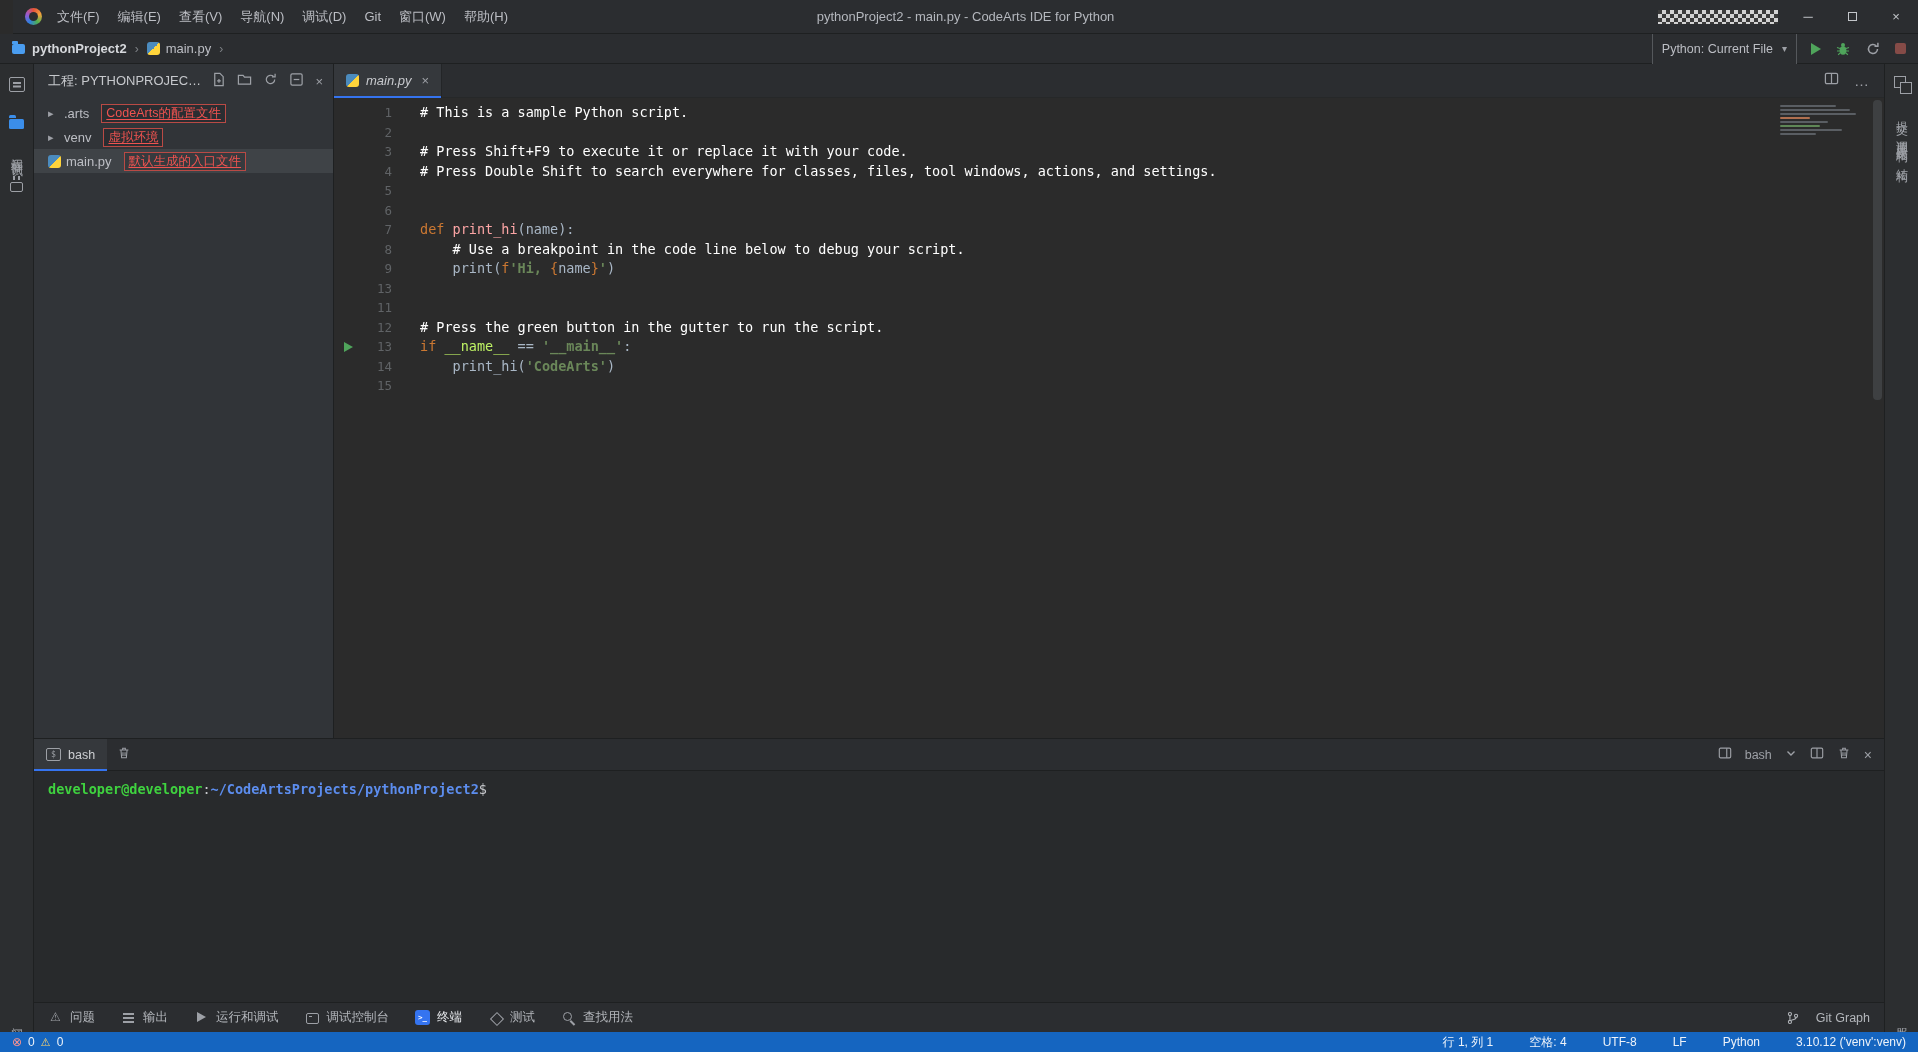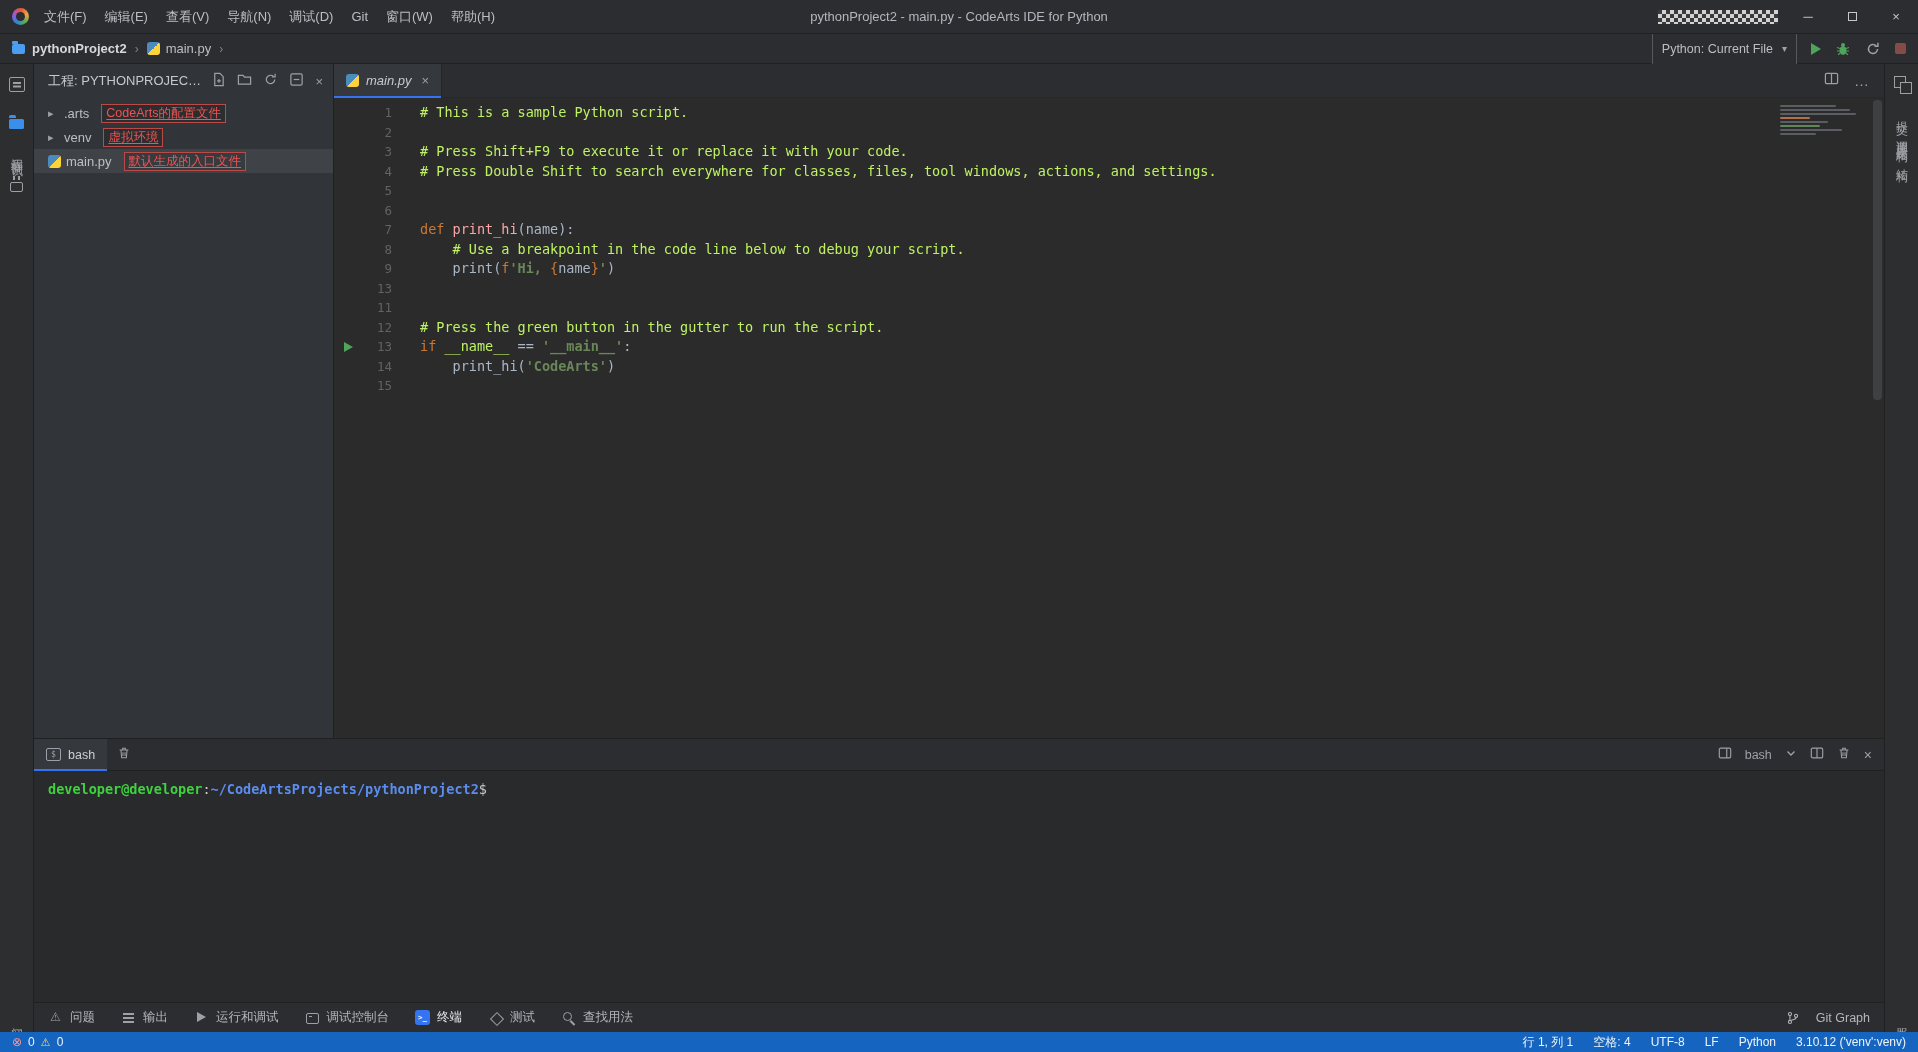--- a/index.html
+++ b/index.html
@@ -2,21 +2,21 @@
 <html><head>
 <meta charset="utf-8">
 <style>
   * { box-sizing: border-box; margin: 0; padding: 0; }
   html,body { width:1918px; height:1052px; overflow:hidden; background:#1e1f22;
     font-family:"Liberation Sans","DejaVu Sans",sans-serif; }
   .window { width:1918px; height:1052px; display:flex; flex-direction:column; background:#2b2b2b; }
 
   
   .titlebar { height:34px; background:#2b2d30; border-bottom:1px solid #1e2021;
-    display:flex; align-items:center; padding:12px 8px; position:relative; flex:0 0 auto; }
+    display:flex; align-items:center; padding:12px 8px; position:relative; flex:0 0 auto;margin-left:13px; }
   .logo { width:17px; height:17px; border-radius:50%; margin:0 6px 0 4px; position:relative;
     background:conic-gradient(#e5533a,#f2a33c,#4fb050,#2f7fe0,#9b59d0,#e5533a); }
   .logo::after { content:""; position:absolute; inset:4px; border-radius:50%; background:#2b2d30; }
   .menus { display:flex; align-items:center; }
   .menu-item { padding:4px 9px; font-size:13px; color:#bcbec4; border-radius:4px; white-space:nowrap; }
   .tb-title { position:absolute; left:50%; transform:translateX(-50%); font-size:13px; color:#b4b7bd; white-space:nowrap; }
   .tb-right { margin-left:auto; display:flex; align-items:center; gap:16px; }
   .redacted { width:120px; height:14px;
     background:conic-gradient(#d2d2d2 90deg,#3a3a3a 90deg 180deg,#d2d2d2 180deg 270deg,#3a3a3a 270deg);
     background-size:8px 8px; }
@@ -89,21 +89,21 @@
   .more-dots { font-size:15px; letter-spacing:1px; color:#9da0a6; }
 
   .editor { flex:1; position:relative; background:#2b2b2b; overflow:hidden; padding-top:5px;
     font-family:"DejaVu Sans Mono","Liberation Mono",monospace; font-size:13.5px; line-height:19.5px; }
   .code-line { display:flex; height:19.5px; }
   .gutter { width:78px; display:flex; justify-content:flex-end; align-items:center; padding-right:20px;
     color:#606366; font-size:12.5px; position:relative; flex:0 0 auto; }
   .run-arrow { position:absolute; left:10px; top:4.5px; width:0; height:0;
     border-left:9px solid #4fa45b; border-top:5.5px solid transparent; border-bottom:5.5px solid transparent; }
   .code-text { white-space:pre; margin-left:8px; color:#a9b7c6; }
-  .tok-comment { color:#bef264; }
+  .tok-comment { color:#ffffff; }
   .tok-kw { color:#cc7832; }
   .tok-func { color:#fca5a5; }
   .tok-str { color:#6a8759;font-weight:bold; }
   .tok-plain { color:#a9b7c6; }
   .tok-param { color:#a9b7c6; }
   .tok-dunder { color:#bef264; }
   .tok-brace { color:#cc7832; }
   .minimap { position:absolute; top:7px; right:26px; width:78px; display:flex; flex-direction:column; gap:2px; }
   .minimap .mm { height:2px; border-radius:1px; background:#5a5e63; }
   .scrollbar { position:absolute; top:0; right:0; bottom:0; width:13px; }
@@ -145,21 +145,21 @@
   .ti-search::after { content:""; position:absolute; left:10px; top:10px; width:5.5px; height:1.5px; background:#9da0a6;
     transform:rotate(45deg); transform-origin:0 0; }
   .gitgraph { margin-left:auto; display:flex; align-items:center; gap:16px; color:#b3b6bb; }
 
   
   .statusbar { height:20px; background:#1565c0; display:flex; align-items:center; padding:0 12px;
     font-size:12px; color:#eef3f9; flex:0 0 auto; }
   .sb-left { display:flex; align-items:center; gap:6px; }
   .sb-err { color:#ff948f; font-size:12px; }
   .sb-warn { color:#ffd46b; font-size:11px; }
-  .sb-right { margin-left:auto; display:flex; align-items:center; gap:20px; white-space:nowrap; }
+  .sb-right { margin-left:auto; display:flex; align-items:center; gap:36px; white-space:nowrap; }
 </style>
 </head>
 <body>
 
 <div class="window">
 
   <div class="titlebar">
     <span class="logo"></span>
     <nav class="menus">
         <div class="menu-item">文件(F)</div>

